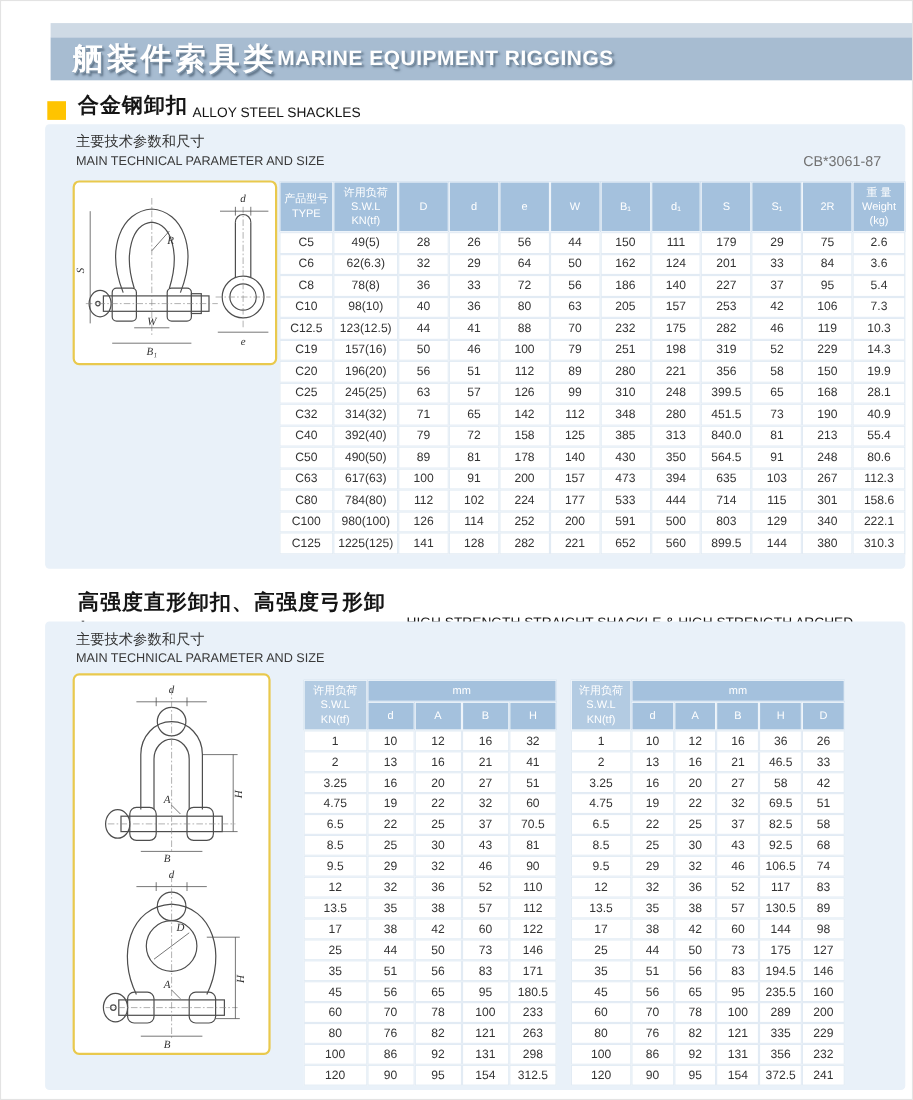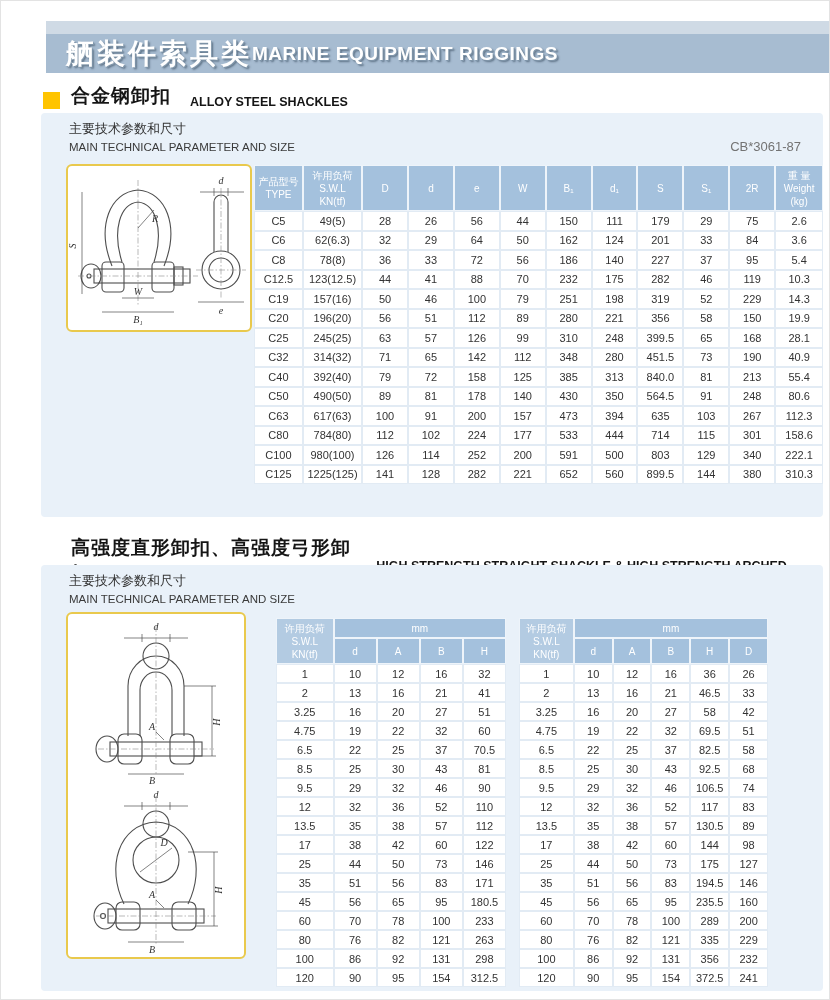--- a/index.html
+++ b/index.html
@@ -12,21 +12,21 @@
             display:flex; align-items:center;text-align:center; }
   .banner .zh { font-size:28px; font-weight:bold; color:#fff; letter-spacing:3px; margin-left:20px;
                 text-shadow:1px 1px 0 #8096aa, 2px 2px 2px rgba(80,100,120,.85); }
   .banner .en { font-size:19px; font-weight:bold; color:#fff; letter-spacing:.5px;
                 text-shadow:1px 1px 0 #8096aa, 2px 2px 2px rgba(80,100,120,.85); }
 
   
   .sec-head { position:absolute; left:42px; display:flex; align-items:flex-end; }
   .bullet { width:17px; height:17px; background:#ffc400; margin-right:11px; flex:0 0 auto; }
   .sec-head .zh { font-size:19px; font-weight:bold; color:#151515; letter-spacing:1px; }
-  .sec-head .en { font-size:12.5px; font-weight:bold; color:#151515; margin-left:19px; padding-top:4px; }
+  .sec-head .en { font-size:12.5px; font-weight:normal; color:#151515; margin-left:4px; padding-top:4px; }
   #sec1-head { top:82px; }
   #sec2-head { top:534px; }
 
   
   .panel { position:absolute; left:40px; width:782px; background:#e9f1f9; border-radius:4px; }
   #panel1 { top:112px; height:404px; }
   #panel2 { top:564px; height:426px; }
   .subtitle { position:absolute; left:28px; top:7px; }
   .subtitle .zh { font-size:13px; color:#333; line-height:1.45; }
   .subtitle .en { font-size:11.5px; color:#3a3a3a; line-height:1.45; }
@@ -180,20 +180,34 @@
             <td>36</td>
             <td>33</td>
             <td>72</td>
             <td>56</td>
             <td>186</td>
             <td>140</td>
             <td>227</td>
             <td>37</td>
             <td>95</td>
             <td>5.4</td>
+          </tr>
+          <tr>
+            <td>C10</td>
+            <td>98(10)</td>
+            <td>40</td>
+            <td>36</td>
+            <td>80</td>
+            <td>63</td>
+            <td>205</td>
+            <td>157</td>
+            <td>253</td>
+            <td>42</td>
+            <td>106</td>
+            <td>7.3</td>
           </tr>
           <tr>
             <td>C12.5</td>
             <td>123(12.5)</td>
             <td>44</td>
             <td>41</td>
             <td>88</td>
             <td>70</td>
             <td>232</td>
             <td>175</td>

